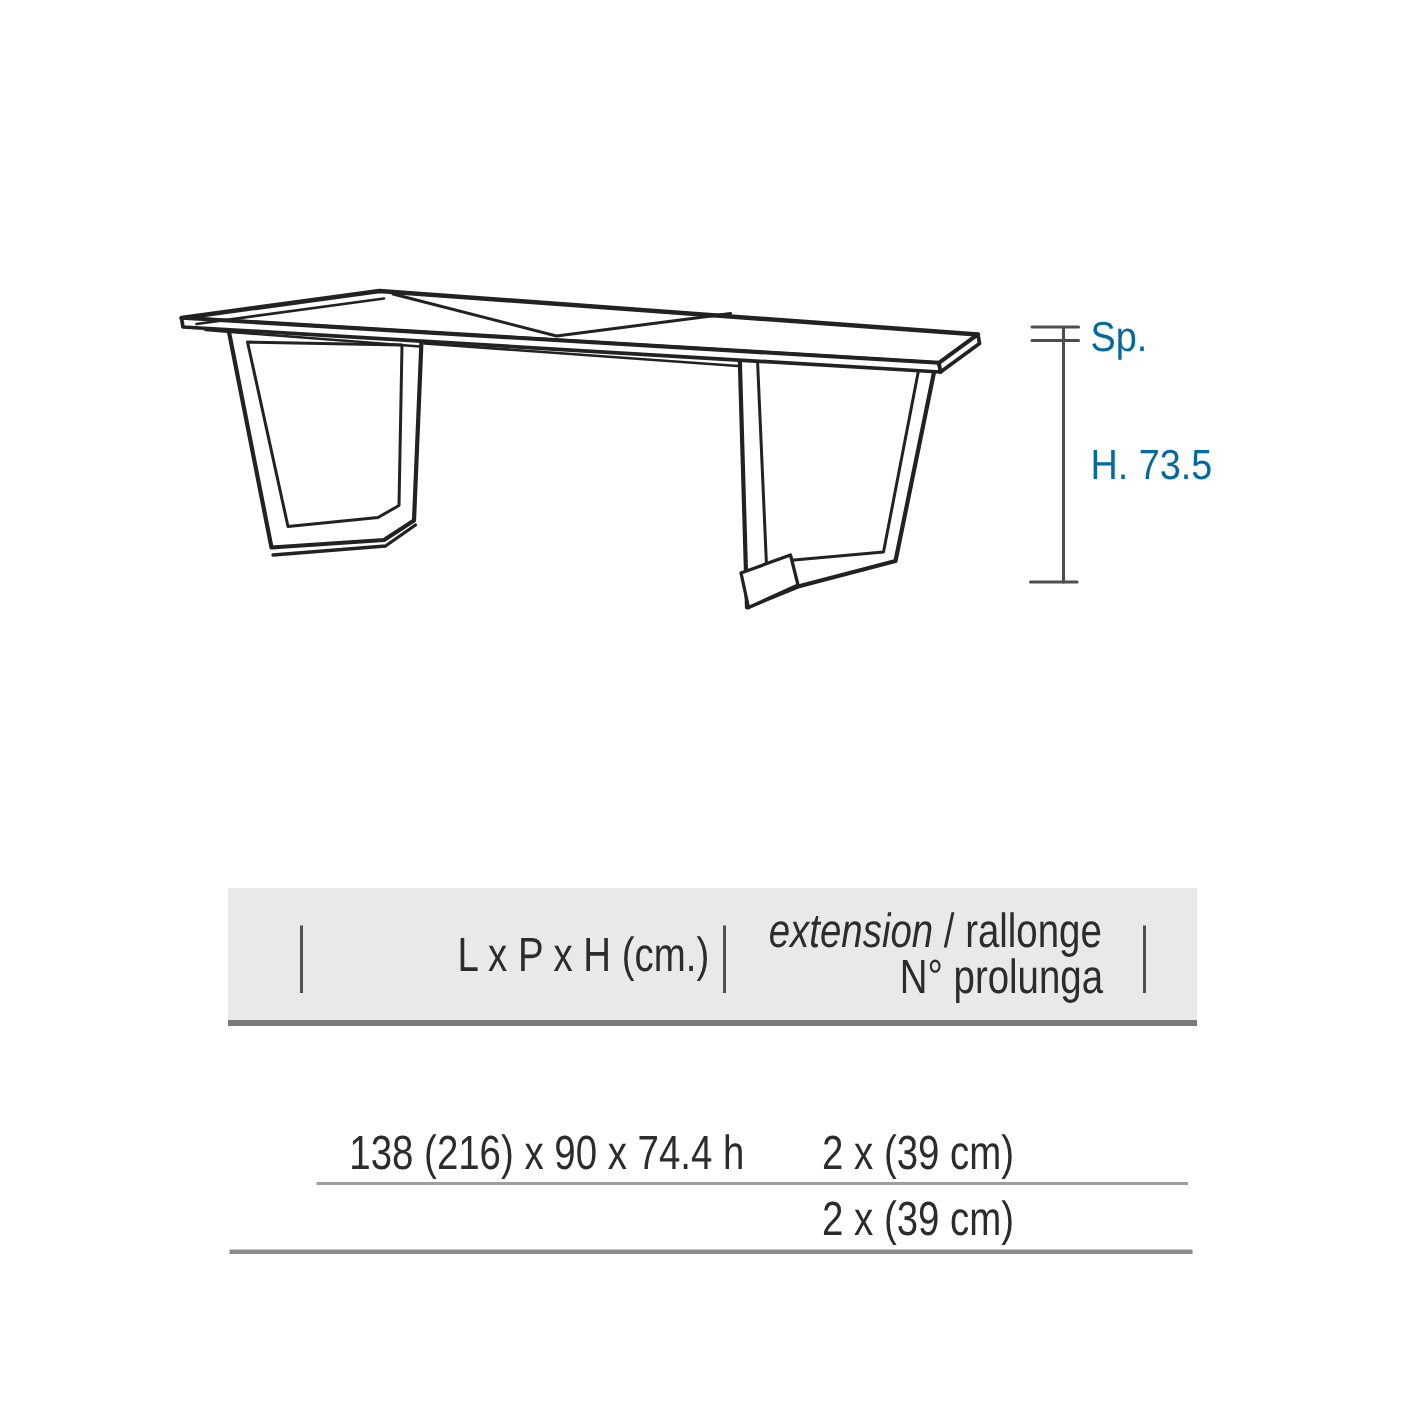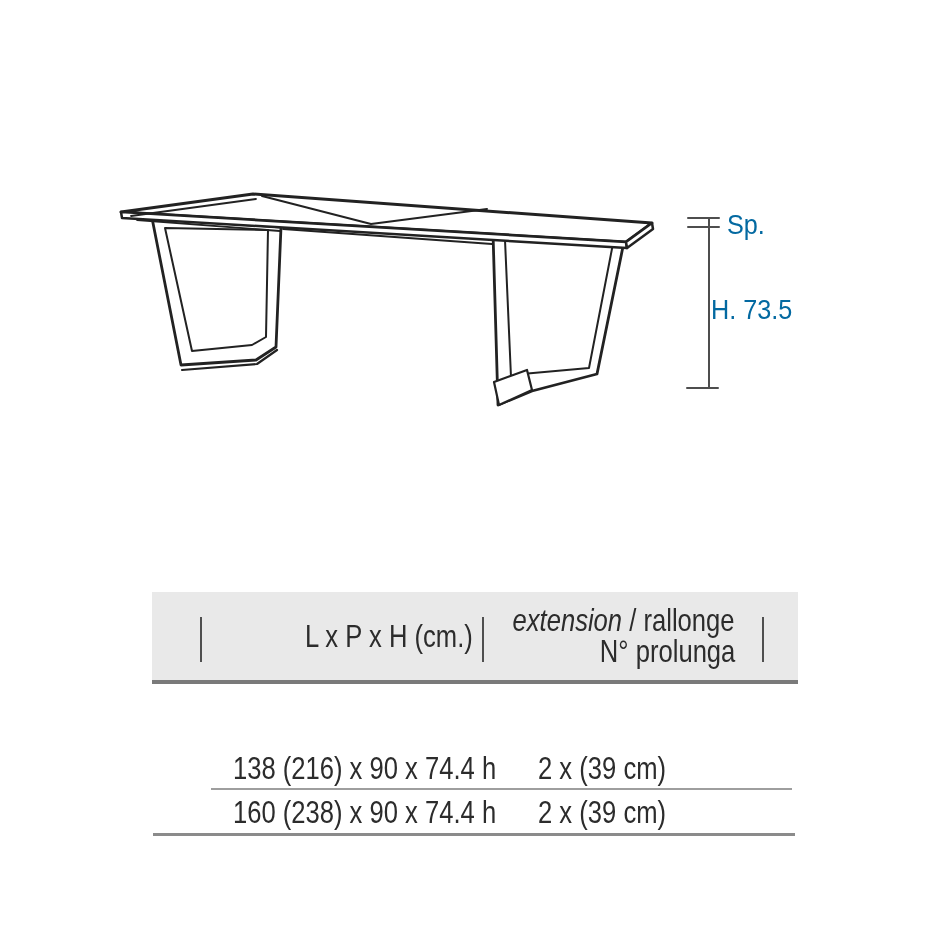--- a/index.html
+++ b/index.html
@@ -46,21 +46,21 @@
     left:330px;width:253px;height:88px;
     display:flex;flex-direction:column;justify-content:center;align-items:flex-end;
     padding-right:27px;
     font-size:32px;line-height:31px;
   }
   .squeeze-r{display:inline-block;transform:scaleX(0.8);transform-origin:right center;white-space:nowrap;}
   .squeeze-c{display:inline-block;transform:scaleX(0.8);transform-origin:center center;white-space:nowrap;}
   .ital{font-style:italic;}
   .data-row{height:36px;font-size:32px;line-height:36px;}
   .cell-dim{left:200px;width:282px;top:0;text-align:right;}
-  .cell-ext{left:506px;width:278px;top:0;text-align:left;padding-right:2px;box-sizing:border-box;}
+  .cell-ext{left:458px;width:278px;top:0;text-align:center;padding-right:2px;box-sizing:border-box;}
   .hrule{background:#9e9e9e;}
 </style>
 </head>
 <body>
 
 <div id="canvas">
 
   <svg class="abs" style="left:0;top:0" width="950" height="950" viewBox="0 0 950 950" fill="none" stroke="#222222" stroke-linejoin="round" stroke-linecap="round">
 
     <g>
@@ -94,21 +94,21 @@
       <path d="M709,219 L709,388"></path>
       <path d="M688,218 L719,218"></path>
       <path d="M688,227 L719,227"></path>
       <path d="M687,388 L718,388"></path>
     </g>
   </svg>
 
   <div class="abs dim-label" style="left:727px;top:210px;">
     <span class="sq">Sp.</span>
   </div>
-  <div class="abs dim-label" style="left:711px;top:295px;">
+  <div class="abs dim-label" style="left:727px;top:295px;">
     <span class="sq">H. 73.5</span>
   </div>
 
   <div class="abs header-band">
     <div class="abs vdivider" style="left:48px;"></div>
     <div class="abs vdivider" style="left:330px;"></div>
     <div class="abs vdivider" style="left:610px;"></div>
 
     <div class="abs hcell hcell-left">
       <span class="squeeze-r">L x P x H (cm.)</span>
@@ -129,23 +129,20 @@
       <span class="squeeze-c">138 (216) x 90 x 74.4 h</span>
     </div>
     <div class="abs cell-ext">
       <span class="squeeze-r">2 x (39 cm)</span>
     </div>
   </div>
 
   <div class="abs hrule" style="left:211px;top:788px;width:581px;height:2px;"></div>
 
   <div class="abs data-row" style="left:0;top:794px;width:950px;">
-    <div class="abs cell-dim">
-      <span class="squeeze-c">160 (238) x 90 x 74.4 h</span>
-    </div>
     <div class="abs cell-ext">
       <span class="squeeze-r">2 x (39 cm)</span>
     </div>
   </div>
 
   <div class="abs" style="left:153px;top:833px;width:642px;height:3px;background:#8b8b8b;"></div>
 
 </div>
 
 </body></html>

